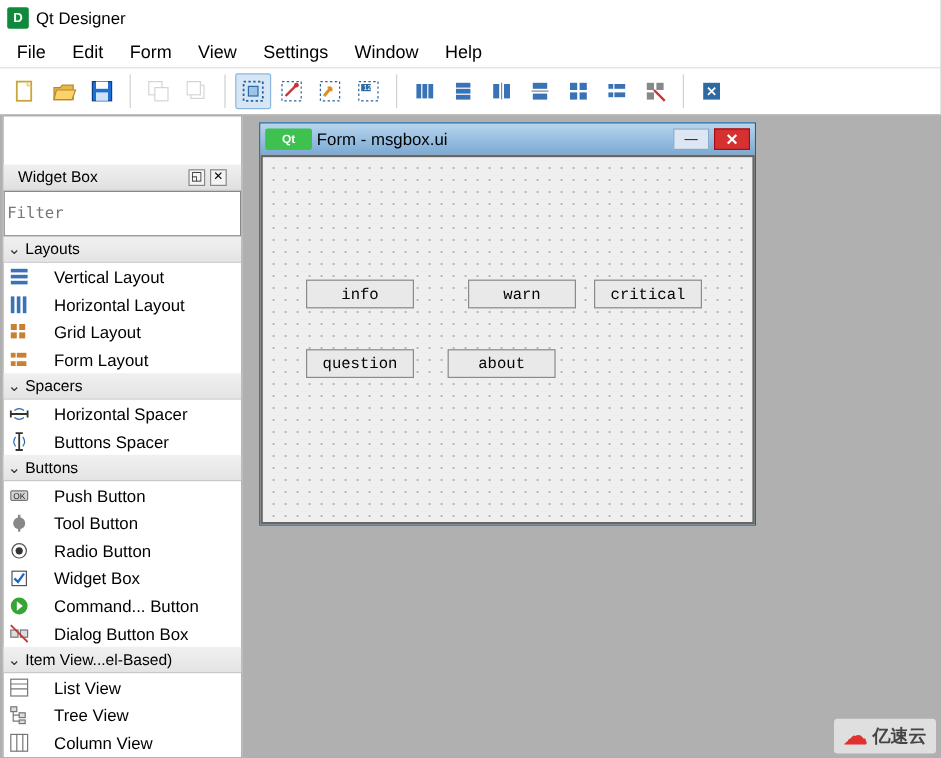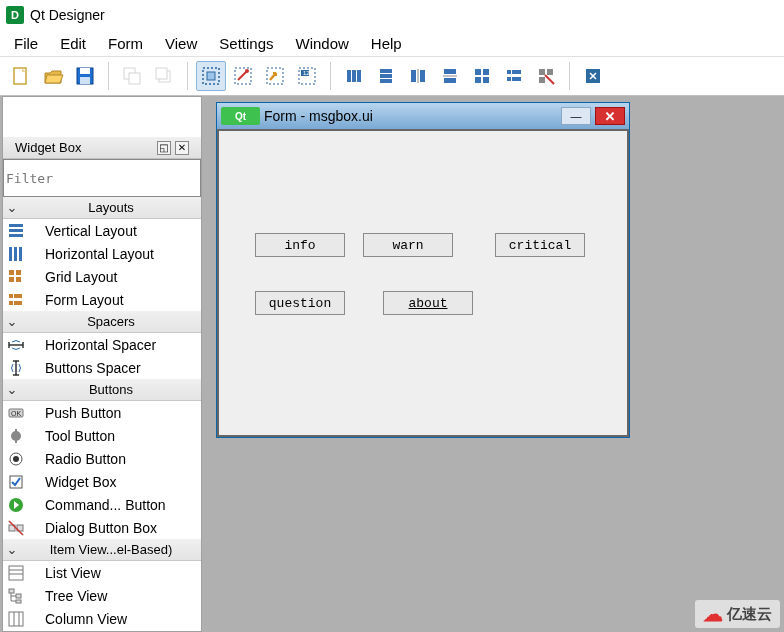--- a/index.html
+++ b/index.html
@@ -91,21 +91,21 @@
   }
   .cat {
     height: 22px;
     background: linear-gradient(#f0f0f0,#e4e4e4);
     border-bottom: 1px solid #c8c8c8;
     display: flex; align-items: center;
     font-size: 13px;
     cursor: default;
   }
   .cat .arrow { width: 18px; text-align: center; font-size: 13px; color:#333;}
-  .cat .lab { flex: 1; text-align: center; }
+  .cat .lab { flex: 1; }
   .item {
     height: 23px;
     display: flex; align-items: center;
     padding-left: 4px; gap: 20px;
     font-size: 14px;
     cursor: default;
   }
   .item .wicon { width:18px;height:18px;display:flex;align-items:center;justify-content:center;}
   
   .form-window {
@@ -479,24 +479,24 @@
   <div class="form-window">
     <div class="form-title">
       <span class="qt">Qt</span>
       <span>Form - msgbox.ui</span>
       <span class="spacer"></span>
       <span class="winbtn min">—</span>
       <span class="winbtn close">✕</span>
     </div>
     <div class="form-body">
       <div class="fbtn" style="left:36px; top:102px;">info</div>
-      <div class="fbtn" style="left:144px; top:102px;">warn</div>
+      <div class="fbtn" style="left:171px; top:102px;">warn</div>
       <div class="fbtn" style="left:276px; top:102px;">critical</div>
       <div class="fbtn" style="left:36px; top:160px;">question</div>
-      <div class="fbtn" style="left:164px; top:160px;text-decoration:underline;">about</div>
+      <div class="fbtn" style="left:154px; top:160px;">about</div>
     </div>
   </div>
 
 </div>
 
 <div class="watermark">
   <span class="logo">☁</span>
   <span>亿速云</span>
 </div>
 

